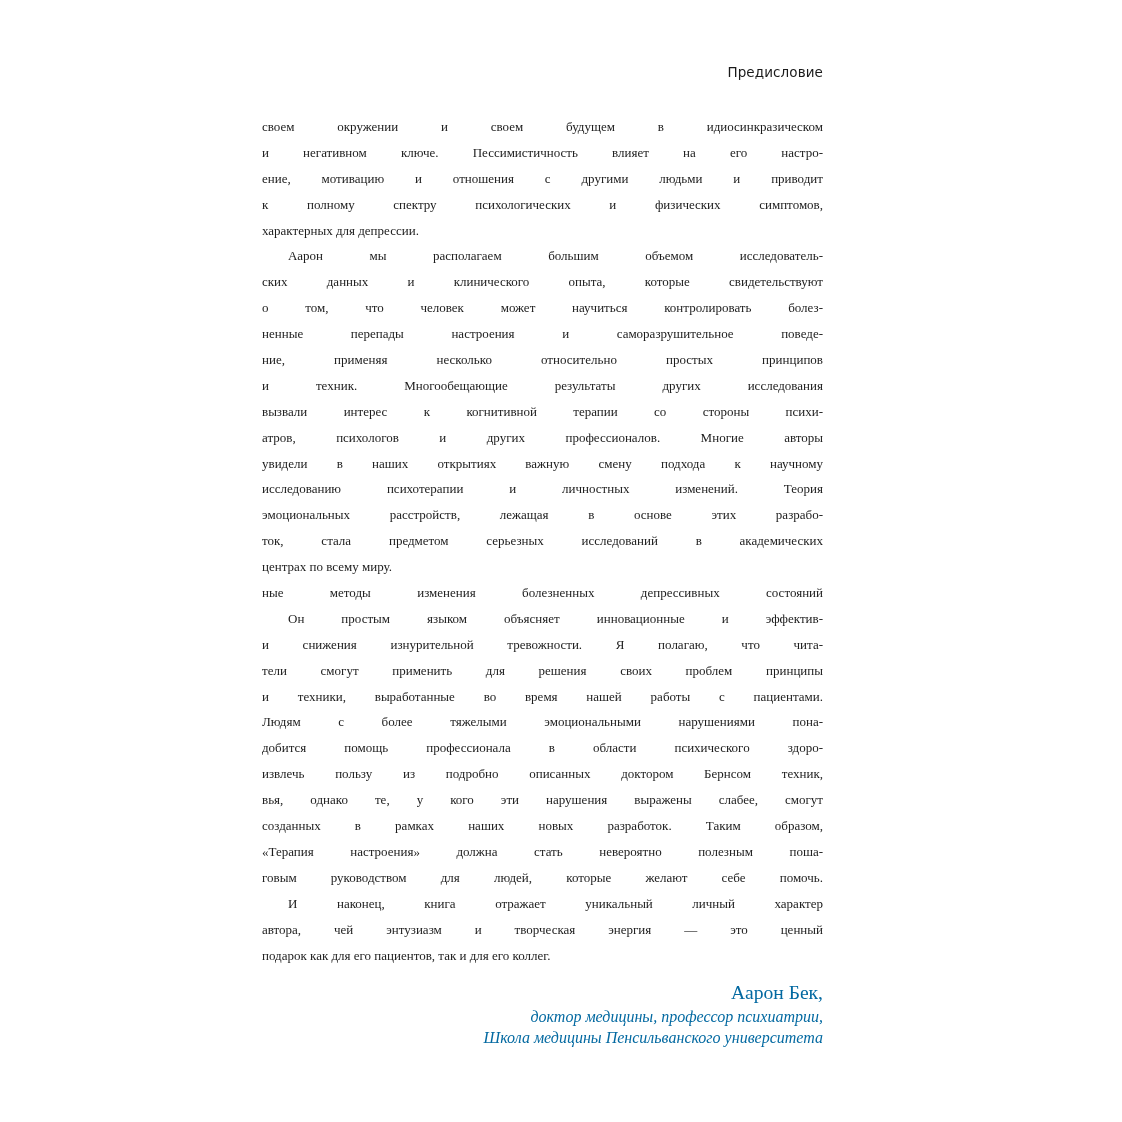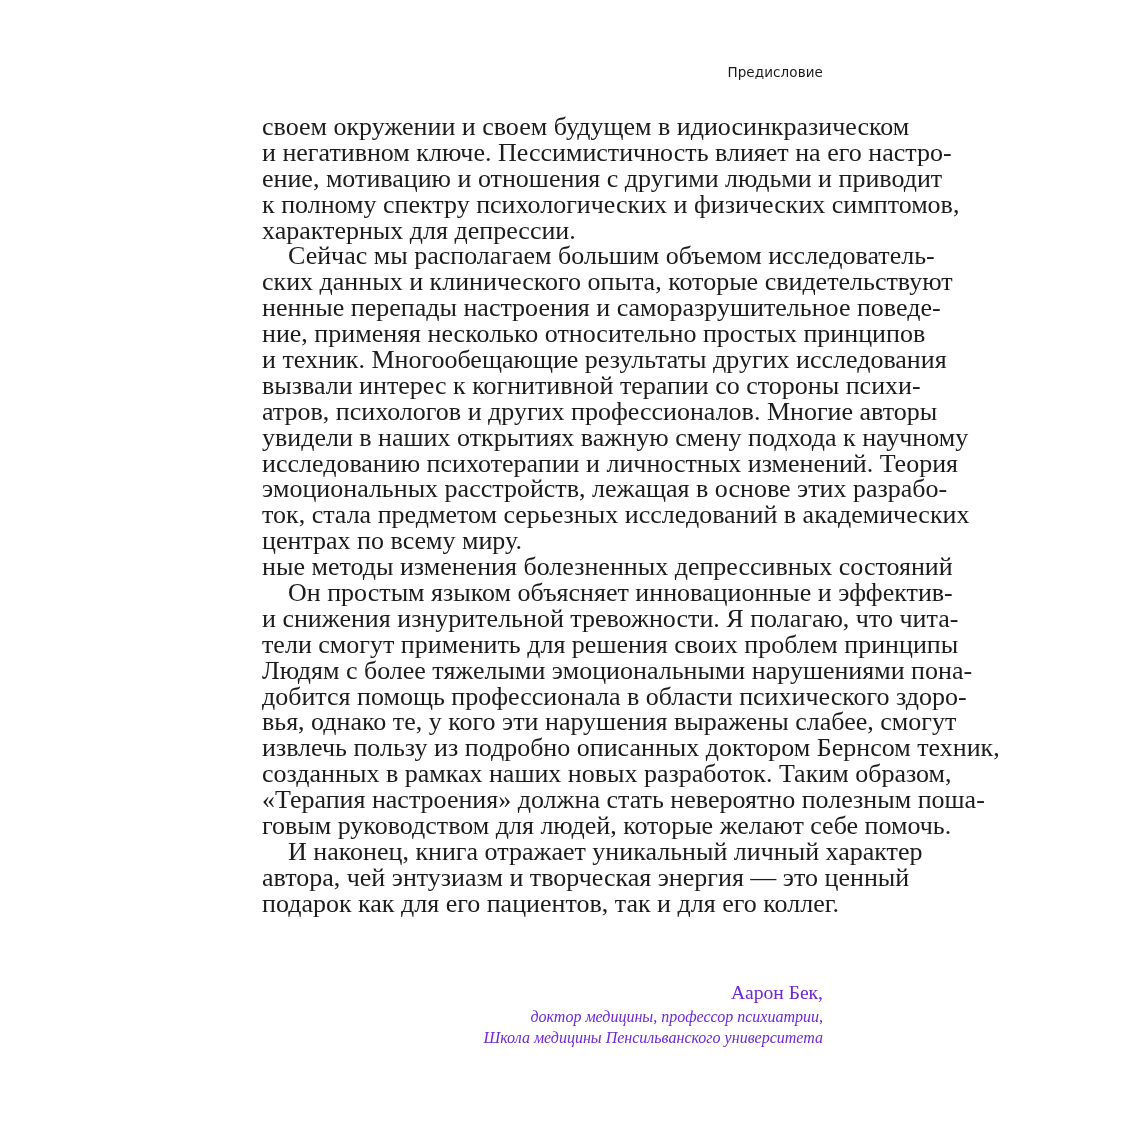--- a/index.html
+++ b/index.html
@@ -5,72 +5,74 @@
   html, body { margin:0; padding:0; background:#ffffff; }
   body { width:1122px; height:1122px; position:relative; overflow:hidden; }
   .page { position:absolute; left:0; top:0; width:1122px; height:956px; background:#fff; }
   .running-head {
     position:absolute; top:64px; right:299px;
     font-family:"DejaVu Sans", sans-serif; font-size:13.5px; color:#1a1a1a;
     letter-spacing:0.1px;
   }
   .body-text {
     position:absolute; left:262px; top:114px; width:561px;
-    font-family:"Liberation Serif", serif; font-size:26px; color:#1c1c1c;
+    font-family:"Liberation Serif", serif; font-size:13px; color:#1c1c1c;
   }
   .line {
     height:25.9px; line-height:25.9px; white-space:nowrap;
     text-align:justify; text-align-last:justify; display:block;
   }
   .line.last { text-align-last:left; }
   .line.indent { padding-left:26px; }
   .signature {
     position:absolute; right:299px; top:980px; text-align:right;
-    font-family:"Liberation Serif", serif; color:#6d28d9;
+    font-family:"Liberation Serif", serif; color:#0369a1;
   }
   .sig-name { font-size:19.6px; line-height:26px; }
   .sig-title { font-size:16px; font-style:italic; line-height:21px; }
 </style>
 </head>
 <body>
 
 <div class="page">
   <div class="running-head">Предисловие</div>
 
   <div class="body-text">
     <div class="paragraph">
       <span class="line">своем окружении и своем будущем в идиосинкразическом</span>
       <span class="line">и негативном ключе. Пессимистичность влияет на его настро-</span>
       <span class="line">ение, мотивацию и отношения с другими людьми и приводит</span>
       <span class="line">к полному спектру психологических и физических симптомов,</span>
       <span class="line last">характерных для депрессии.</span>
     </div>
     <div class="paragraph">
-      <span class="line indent">Сейчас мы располагаем большим объемом исследователь-</span>
+      <span class="line indent">Аарон мы располагаем большим объемом исследователь-</span>
       <span class="line">ских данных и клинического опыта, которые свидетельствуют</span>
+      <span class="line">о том, что человек может научиться контролировать болез-</span>
       <span class="line">ненные перепады настроения и саморазрушительное поведе-</span>
       <span class="line">ние, применяя несколько относительно простых принципов</span>
       <span class="line">и техник. Многообещающие результаты других исследования</span>
       <span class="line">вызвали интерес к когнитивной терапии со стороны психи-</span>
       <span class="line">атров, психологов и других профессионалов. Многие авторы</span>
       <span class="line">увидели в наших открытиях важную смену подхода к научному</span>
       <span class="line">исследованию психотерапии и личностных изменений. Теория</span>
       <span class="line">эмоциональных расстройств, лежащая в основе этих разрабо-</span>
       <span class="line">ток, стала предметом серьезных исследований в академических</span>
       <span class="line last">центрах по всему миру.</span>
     </div>
     <div class="paragraph">
       <span class="line">ные методы изменения болезненных депрессивных состояний</span>
       <span class="line indent">Он простым языком объясняет инновационные и эффектив-</span>
       <span class="line">и снижения изнурительной тревожности. Я полагаю, что чита-</span>
       <span class="line">тели смогут применить для решения своих проблем принципы</span>
+      <span class="line">и техники, выработанные во время нашей работы с пациентами.</span>
       <span class="line">Людям с более тяжелыми эмоциональными нарушениями пона-</span>
       <span class="line">добится помощь профессионала в области психического здоро-</span>
+      <span class="line">извлечь пользу из подробно описанных доктором Бернсом техник,</span>
       <span class="line">вья, однако те, у кого эти нарушения выражены слабее, смогут</span>
-      <span class="line">извлечь пользу из подробно описанных доктором Бернсом техник,</span>
       <span class="line">созданных в рамках наших новых разработок. Таким образом,</span>
       <span class="line">«Терапия настроения» должна стать невероятно полезным поша-</span>
       <span class="line">говым руководством для людей, которые желают себе помочь.</span>
     </div>
     <div class="paragraph">
       <span class="line indent">И наконец, книга отражает уникальный личный характер</span>
       <span class="line">автора, чей энтузиазм и творческая энергия — это ценный</span>
       <span class="line last">подарок как для его пациентов, так и для его коллег.</span>
     </div>
   </div>

